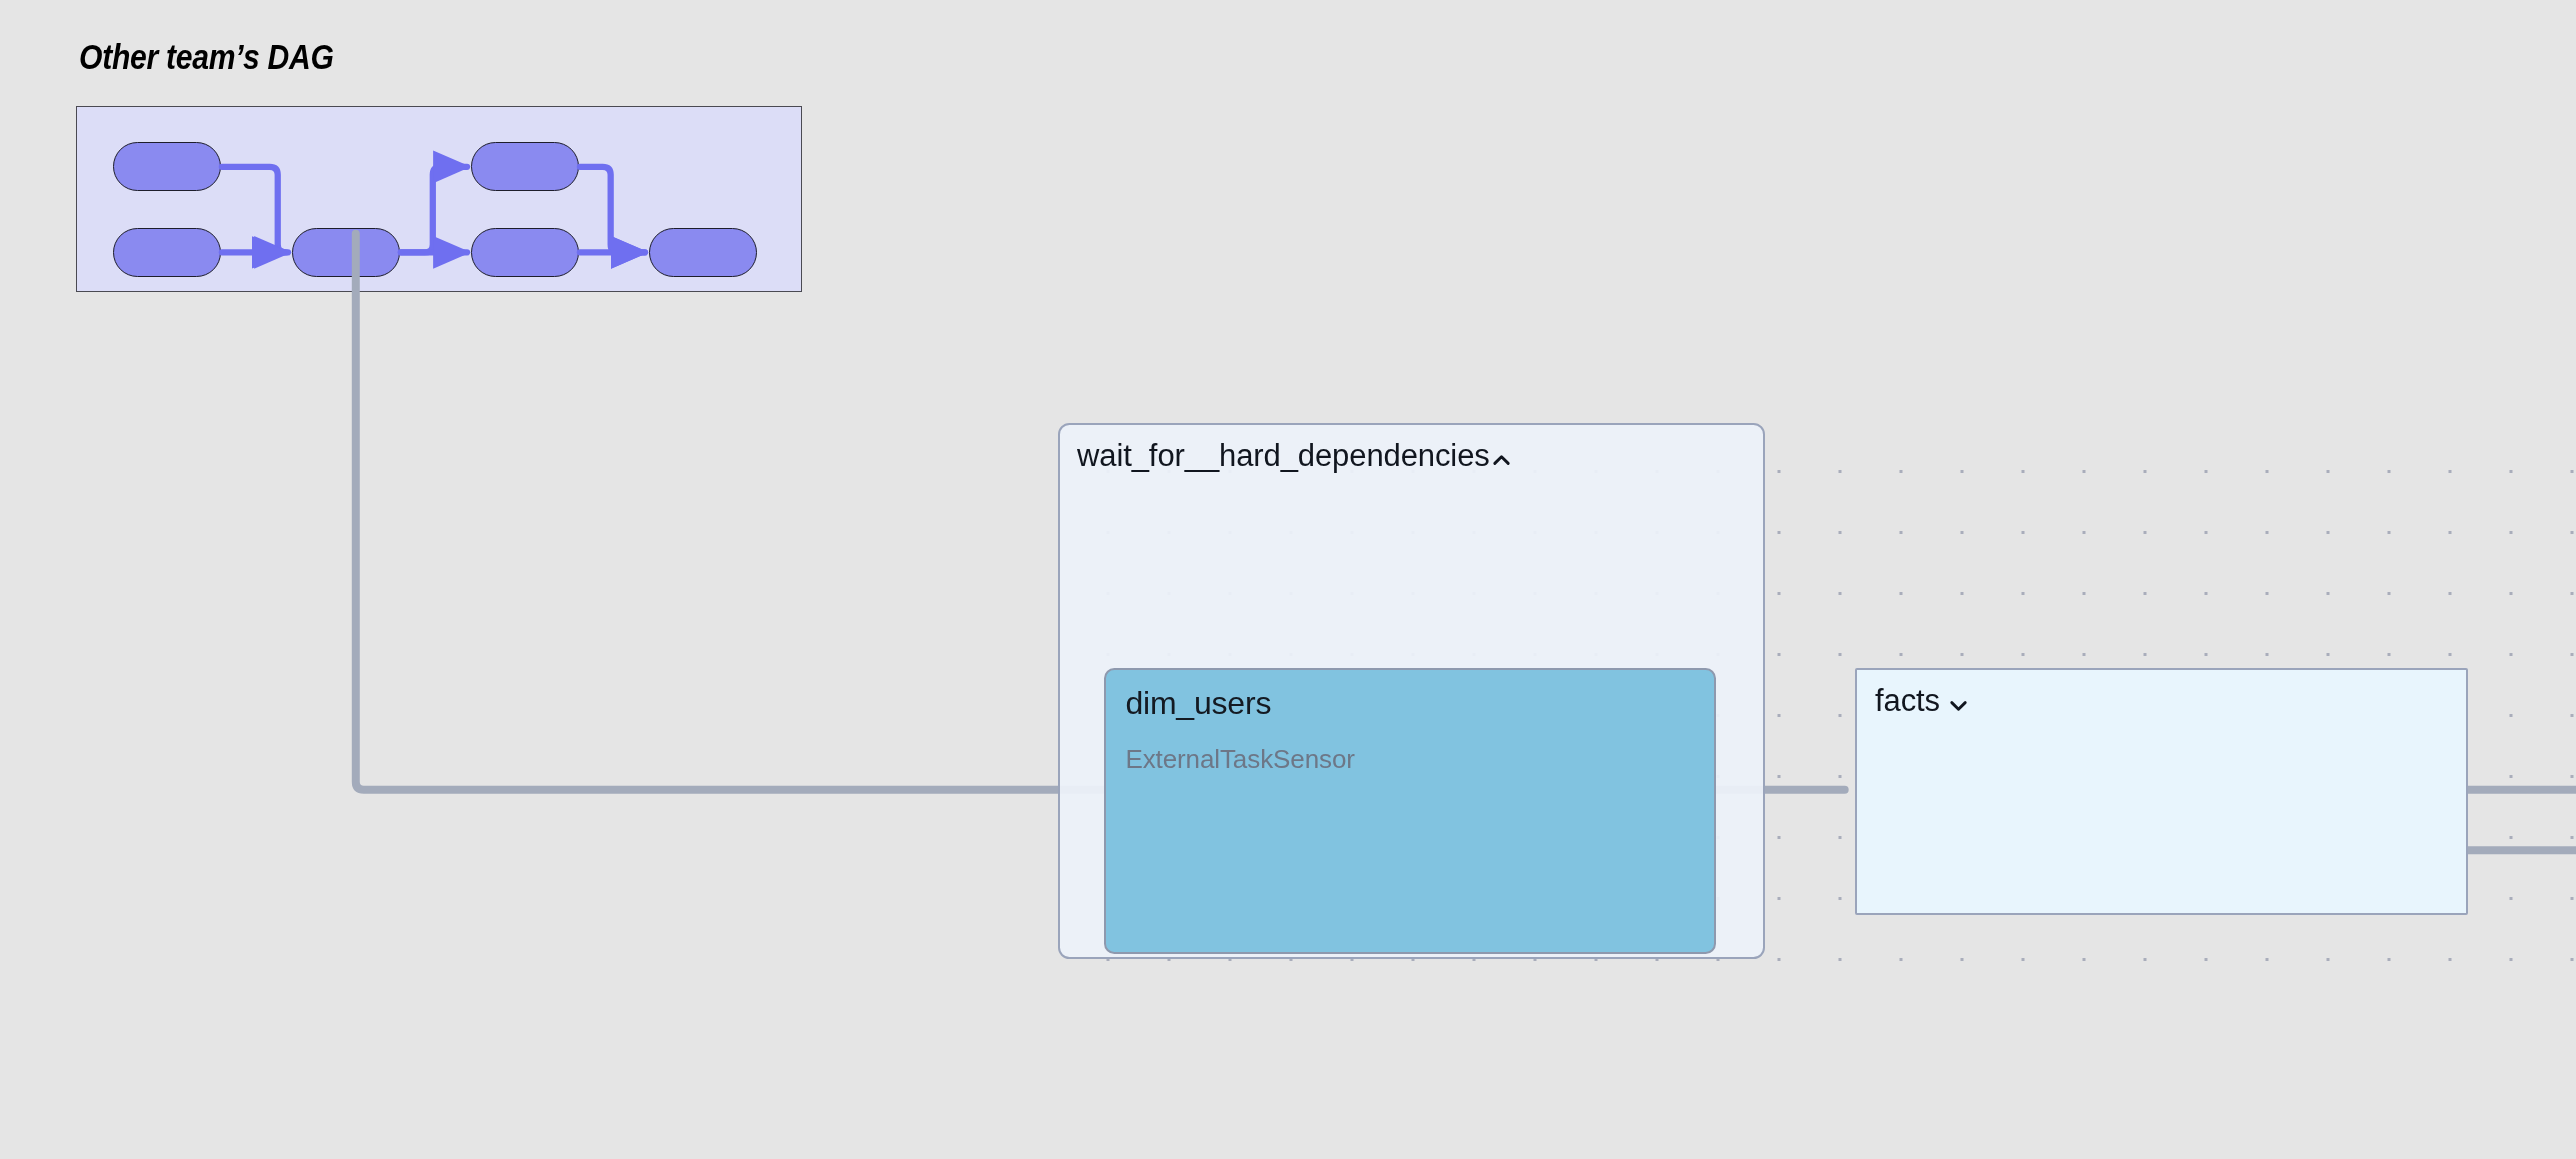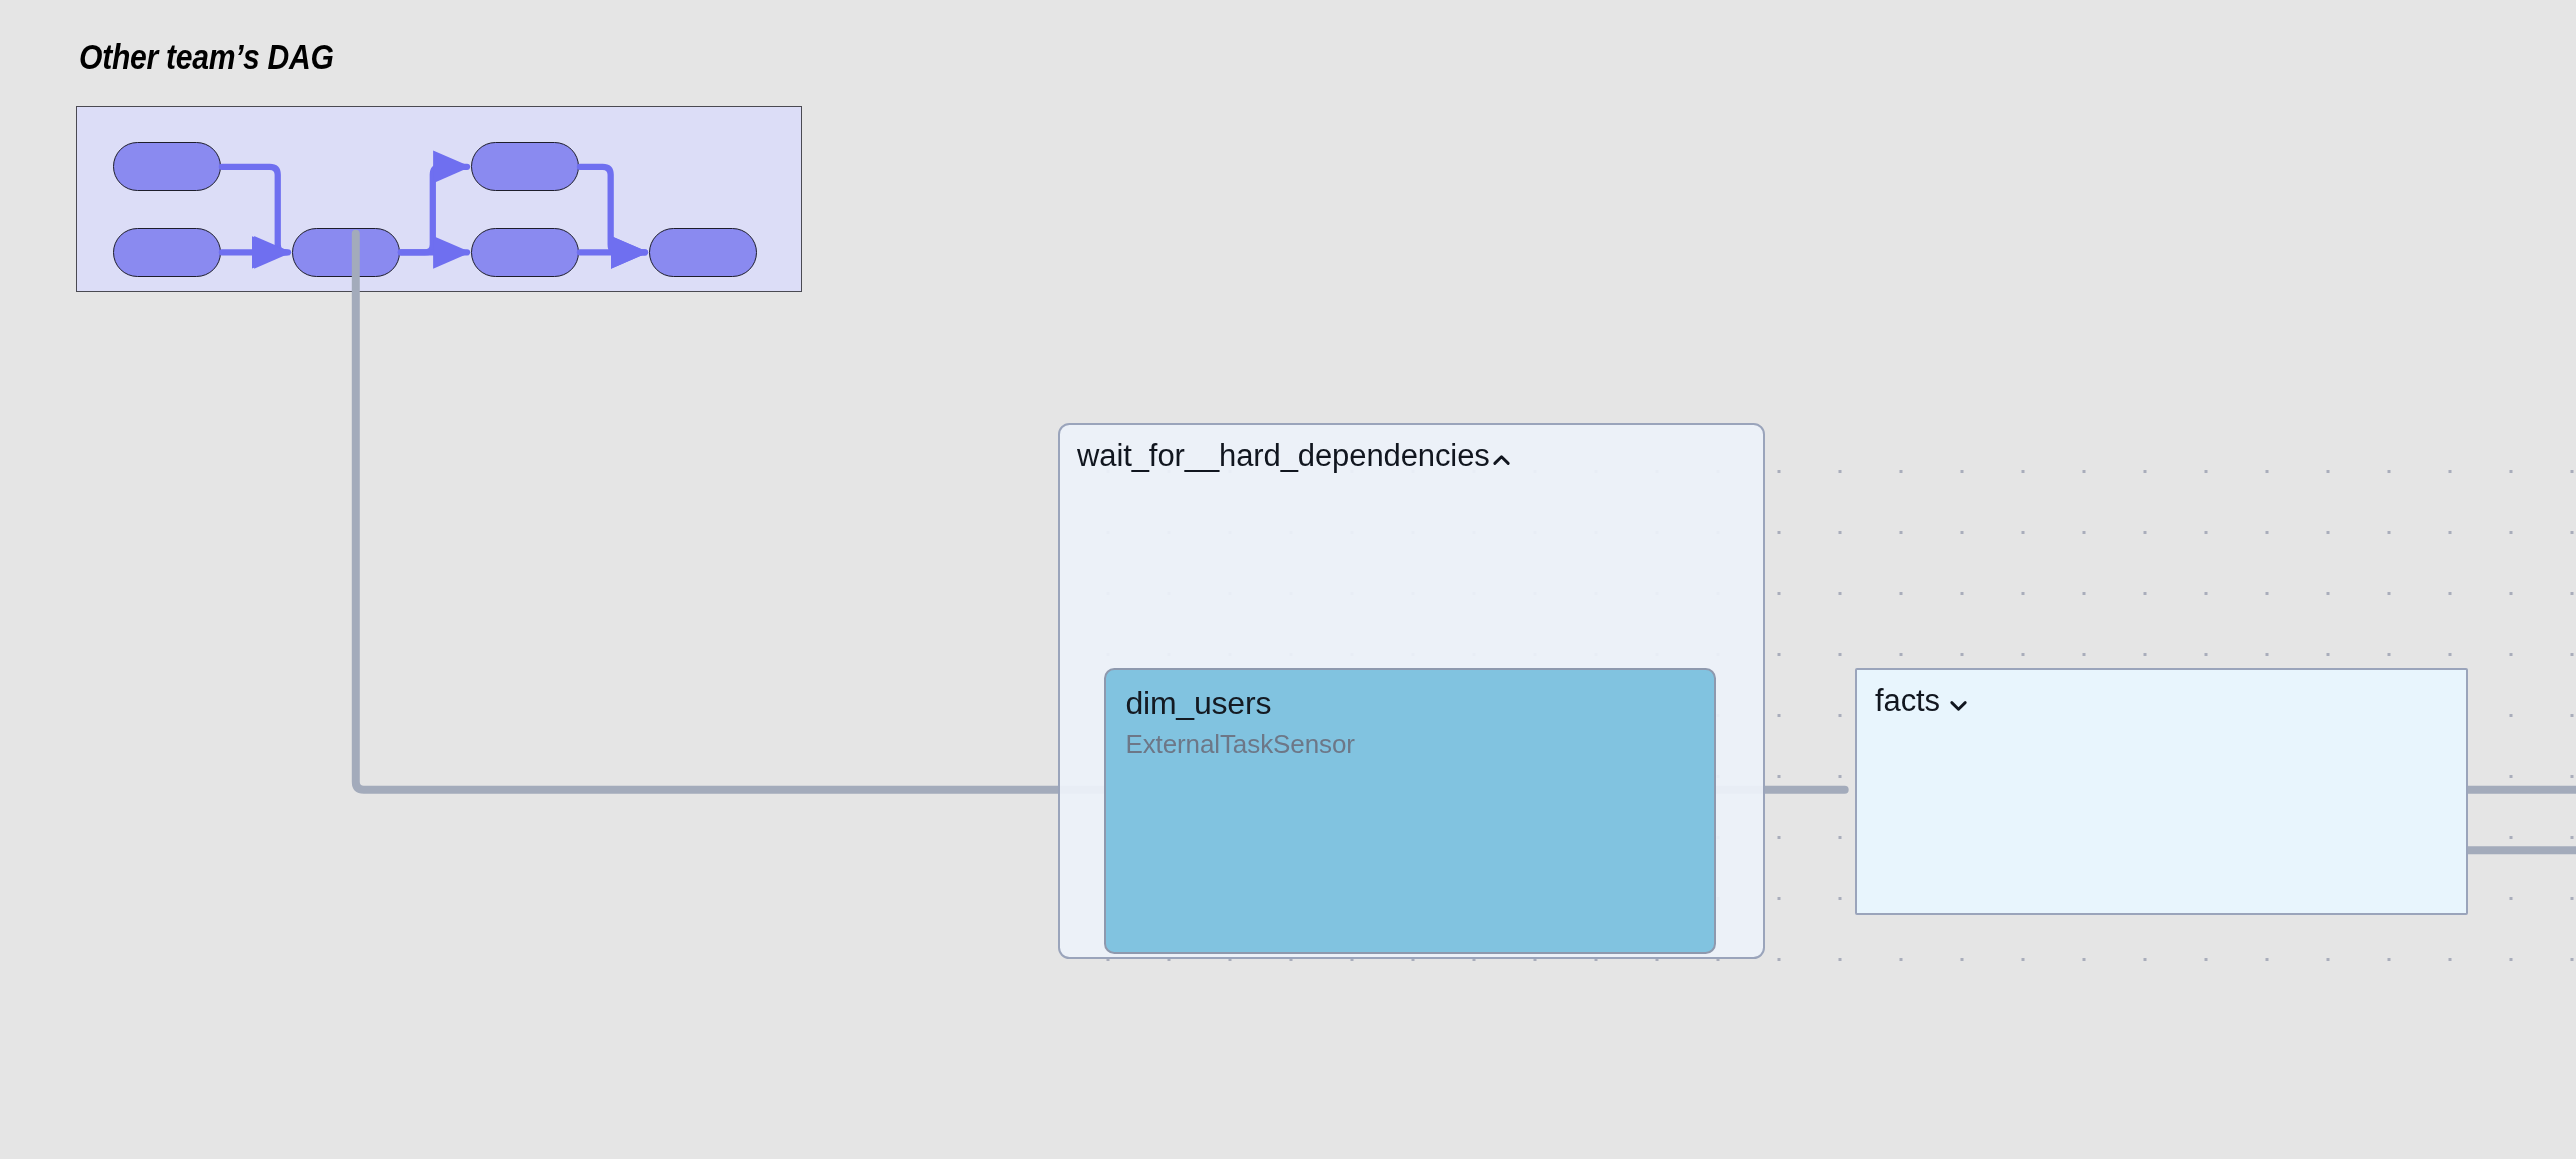--- a/index.html
+++ b/index.html
@@ -107,21 +107,21 @@
     box-sizing: border-box;
     padding: 12.5px 19.4px;
   }
   #sensor-title {
     font-size: 32px;
     color: #141a22;
     line-height: 1.25;
     letter-spacing: -0.2px;
   }
   #sensor-subtitle {
-    margin-top: 6px;
+    margin-top: 21px;
     font-size: 26px;
     color: #6d7787;
     letter-spacing: -0.1px;
   }
 
   
   #facts-node {
     position: absolute;
     left: 1845px;
     top: 668px;

